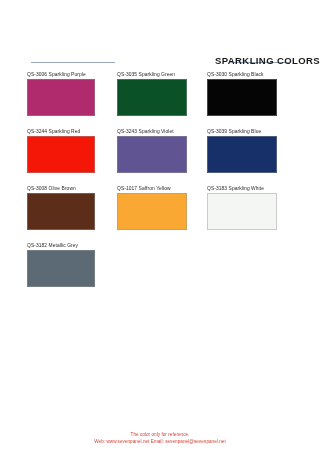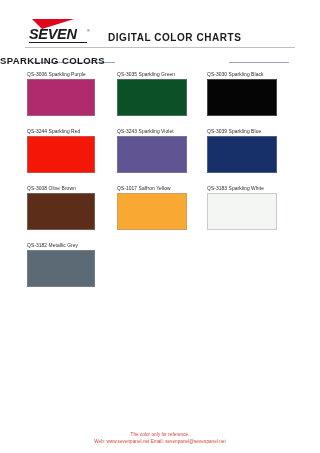--- a/index.html
+++ b/index.html
@@ -88,21 +88,21 @@
   .section-line-right {
     position: absolute;
     right: 31px; top: 6.5px;
     width: 60px; height: 1px;
     background: #97a8bd;
   }
   .section-title {
     position: absolute;
     left: 0; top: 0;
     width: 320px;
-    text-align: left;
+    text-align: right;
     font-size: 9.5px;
     font-weight: bold;
     letter-spacing: 0.4px;
     color: #1a1a1a;
   }
 
   
   .grid {
     position: absolute;
     left: 0; top: 70px;
@@ -157,32 +157,20 @@
     color: #d0443a;
     line-height: 7px;
     letter-spacing: 0.05px;
   }
 </style>
 </head>
 <body>
 
 <div class="page">
 
-  <div class="header">
-    <div class="logo">
-      <svg class="logo-swoosh" viewBox="0 0 42 10" preserveAspectRatio="none">
-        <polygon points="0,0 42,0 10,10" fill="#e1071b"></polygon>
-      </svg>
-      <div class="logo-word">SEVEN</div>
-      <div class="logo-tm">®</div>
-      <div class="logo-underline"></div>
-    </div>
-    <div class="header-title">DIGITAL COLOR CHARTS</div>
-    <div class="header-rule"></div>
-  </div>
 
   <div class="section-band">
     <div class="section-line-left"></div>
     <div class="section-line-right"></div>
     <div class="section-title">SPARKLING COLORS</div>
   </div>
 
   <div class="grid">
 
     <div class="swatch-row">

